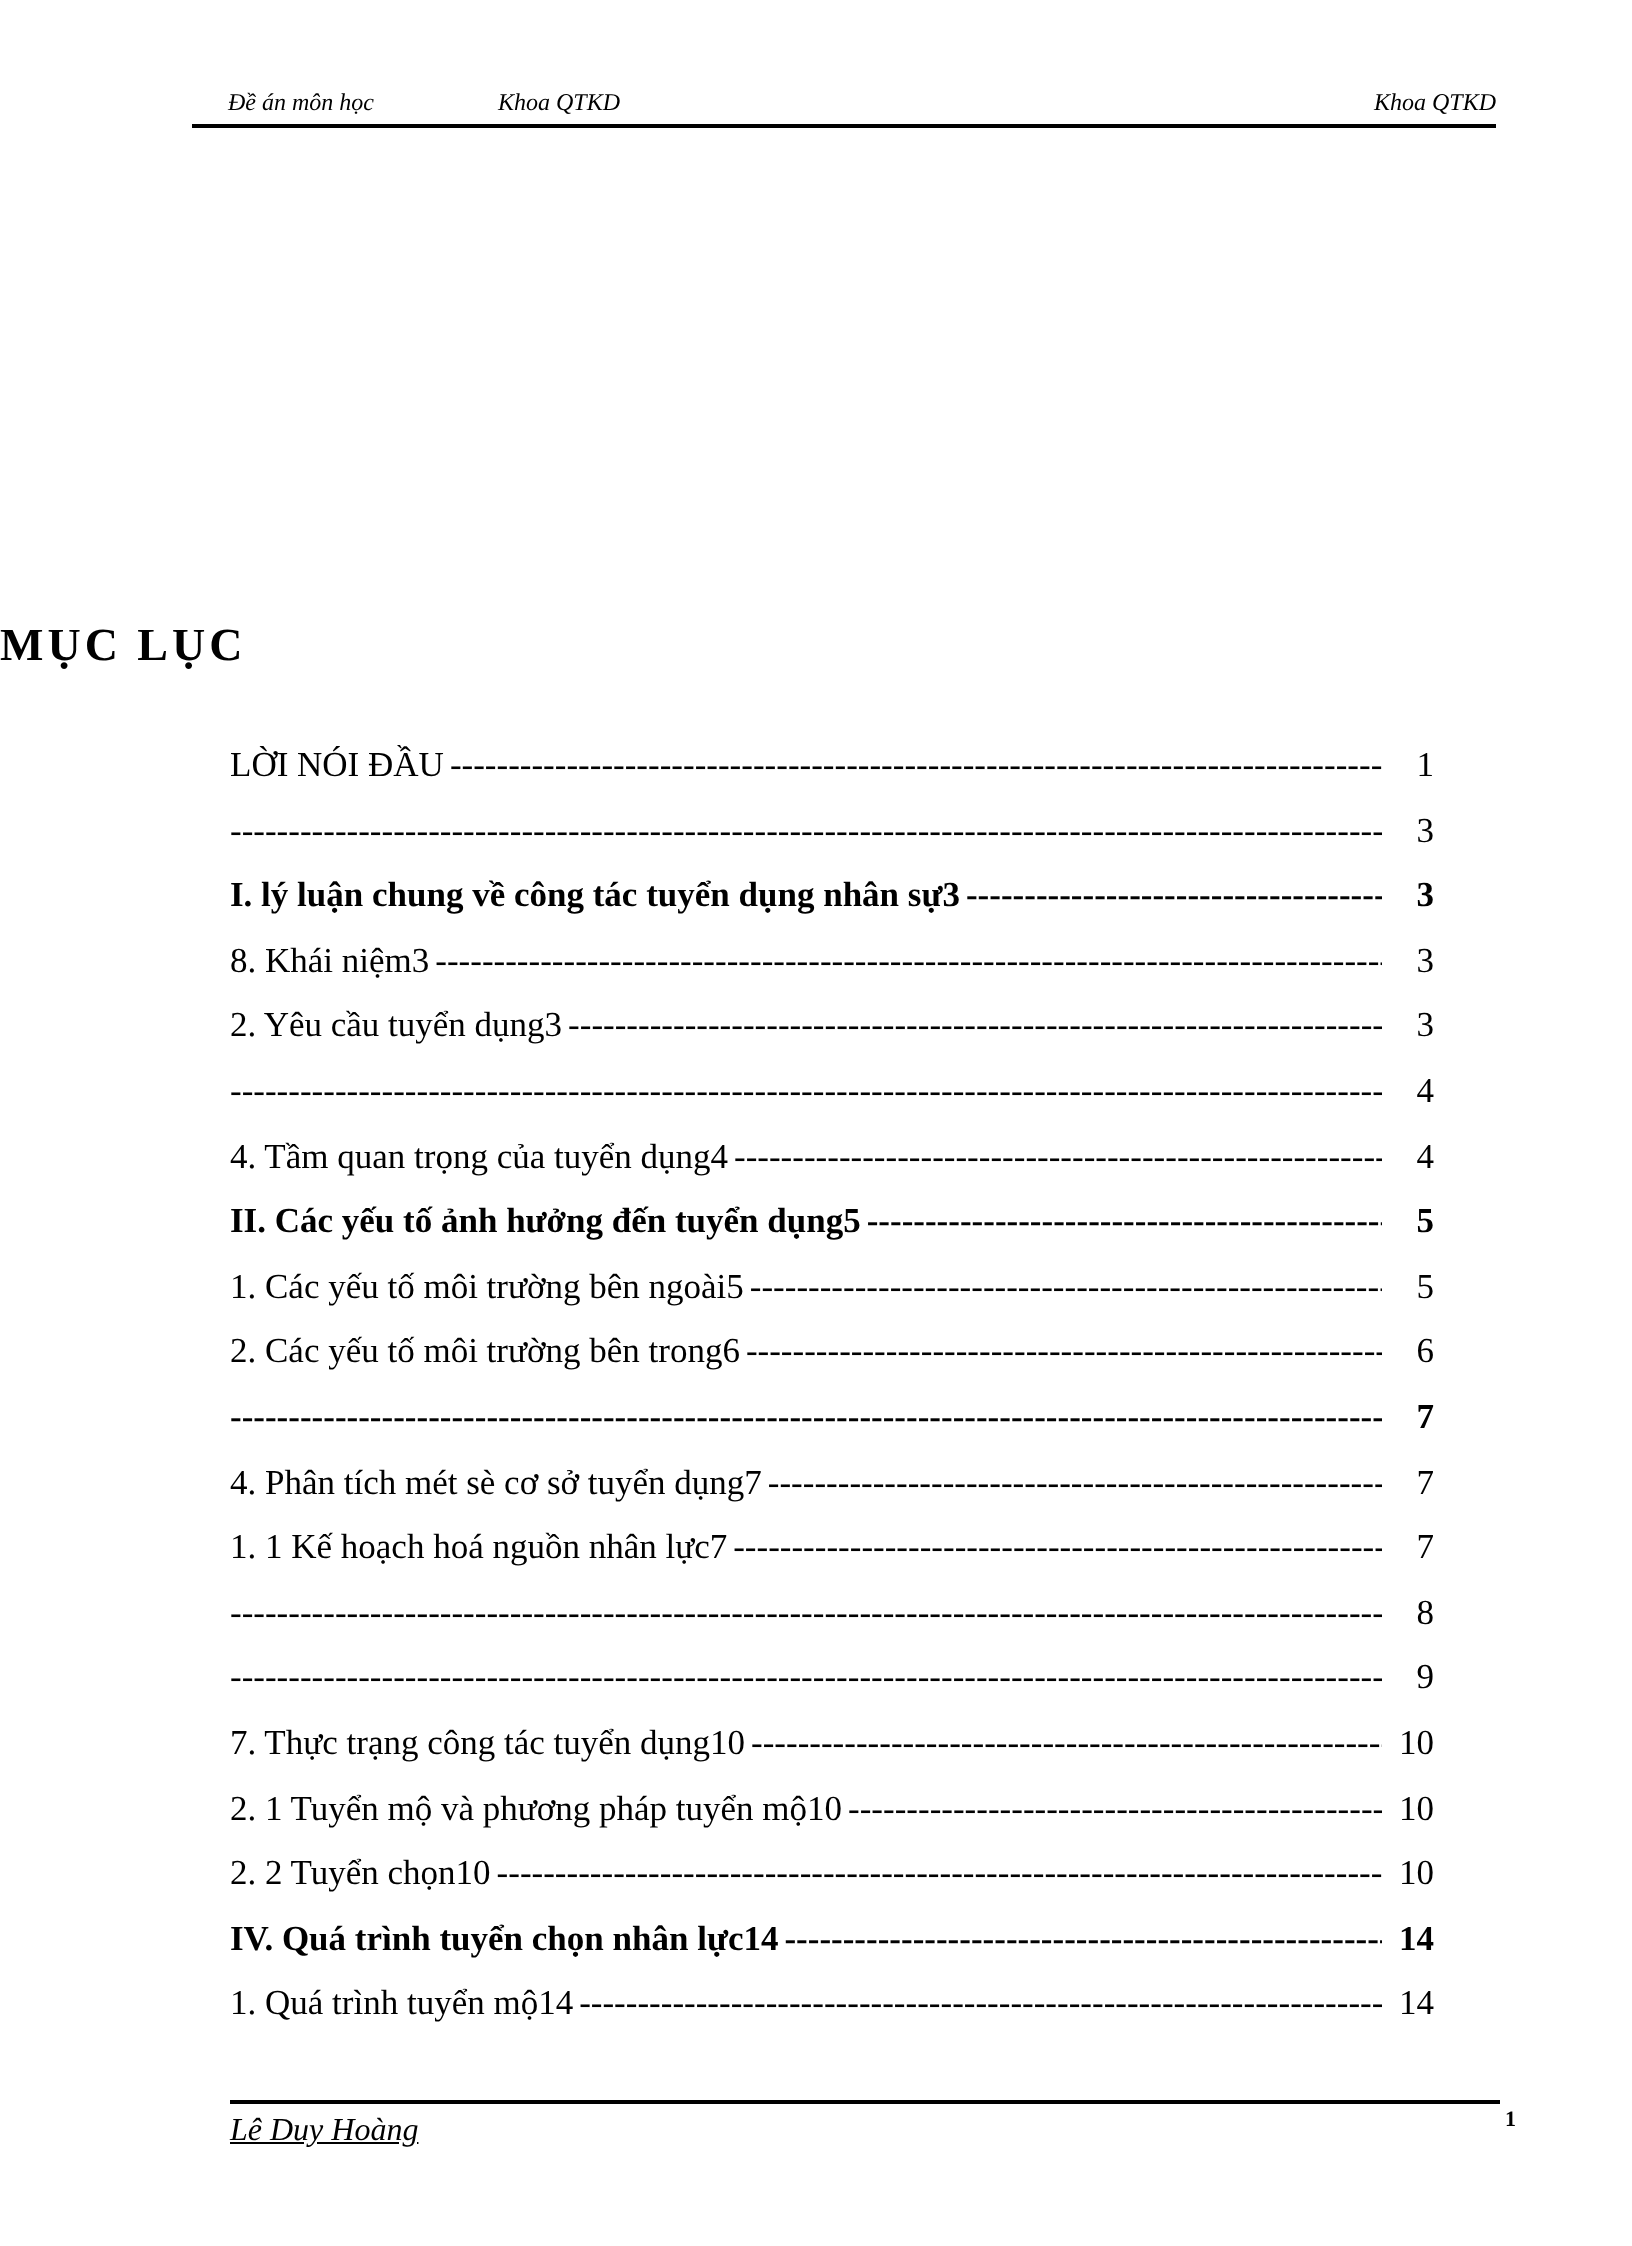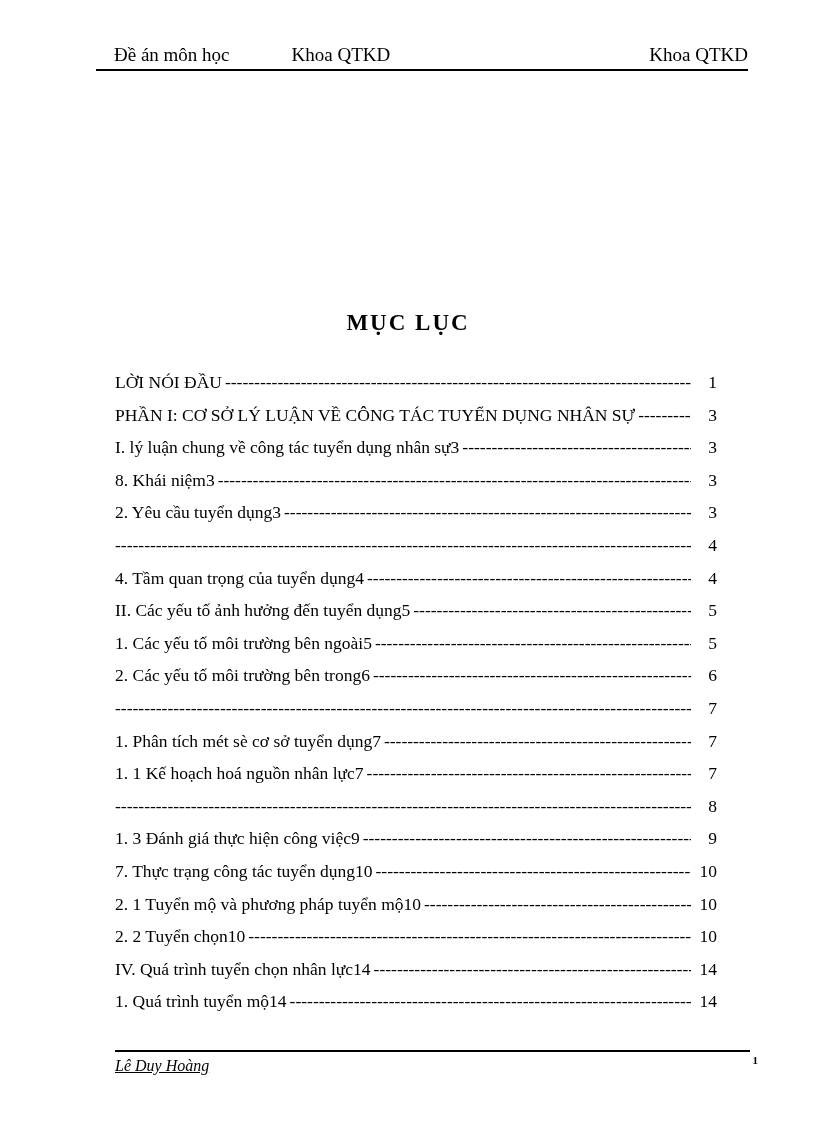--- a/index.html
+++ b/index.html
@@ -19,52 +19,52 @@
   
   .header {
     position: absolute;
     top: 44px;
     left: 96px;
     right: 68px;
     display: flex;
     align-items: center;
     border-bottom: 2px solid #000;
     padding-bottom: 3px;
-    font-size: 19px;
+    font-style: italic;
+    font-size: 12px;
   }
   .header .hdr-left { padding-left: 18px; }
   .header .hdr-mid { margin-left: 62px; }
   .header .hdr-right { margin-left: auto; }
   
   .doc-title {
     position: absolute;
     top: 310px;
     left: 0;
     right: 0;
-    text-align: center;
     font-weight: bold;
     font-size: 23px;
     letter-spacing: 2px;
   }
   
   .toc {
     position: absolute;
     top: 372px;
     left: 115px;
     width: 602px;
     font-size: 17.5px;
   }
   .toc-row {
     display: flex;
     align-items: baseline;
     height: 32.6px;
     white-space: nowrap;
     justify-content: center;
   }
-  .toc-row.bold { font-weight: normal; }
+  .toc-row.bold { font-weight: bold; }
   .toc-label { flex: 0 0 auto; padding-right: 3px; }
   .toc-leader {
     flex: 1 1 auto;
     overflow: hidden;
     min-width: 0;
   }
   .toc-page {
     flex: 0 0 auto;
     padding-left: 7px;
     min-width: 26px;
@@ -107,21 +107,20 @@
 
   <div class="doc-title">MỤC LỤC</div>
 
   <div class="toc">
       <div class="toc-row">
         <span class="toc-label">LỜI NÓI ĐẦU</span>
         <span class="toc-leader">----------------------------------------------------------------------------------------------------------------------------------------------------------------</span>
         <span class="toc-page">1</span>
       </div>
       <div class="toc-row">
-        <span class="toc-label">PHẦN I: CƠ SỞ LÝ LUẬN VỀ CÔNG TÁC TUYỂN DỤNG NHÂN SỰ</span>
         <span class="toc-leader">----------------------------------------------------------------------------------------------------------------------------------------------------------------</span>
         <span class="toc-page">3</span>
       </div>
       <div class="toc-row bold">
         <span class="toc-label">I. lý luận chung về công tác tuyển dụng nhân sự3</span>
         <span class="toc-leader">----------------------------------------------------------------------------------------------------------------------------------------------------------------</span>
         <span class="toc-page">3</span>
       </div>
       <div class="toc-row">
         <span class="toc-label">8. Khái niệm3</span>
@@ -155,35 +154,34 @@
       <div class="toc-row">
         <span class="toc-label">2. Các yếu tố môi trường bên trong6</span>
         <span class="toc-leader">----------------------------------------------------------------------------------------------------------------------------------------------------------------</span>
         <span class="toc-page">6</span>
       </div>
       <div class="toc-row bold">
         <span class="toc-leader">----------------------------------------------------------------------------------------------------------------------------------------------------------------</span>
         <span class="toc-page">7</span>
       </div>
       <div class="toc-row">
-        <span class="toc-label">1. Phân tích mét sè cơ sở tuyển dụng7</span>
+        <span class="toc-label">4. Phân tích mét sè cơ sở tuyển dụng7</span>
         <span class="toc-leader">----------------------------------------------------------------------------------------------------------------------------------------------------------------</span>
         <span class="toc-page">7</span>
       </div>
       <div class="toc-row">
         <span class="toc-label">1. 1 Kế hoạch hoá nguồn nhân lực7</span>
         <span class="toc-leader">----------------------------------------------------------------------------------------------------------------------------------------------------------------</span>
         <span class="toc-page">7</span>
       </div>
       <div class="toc-row">
         <span class="toc-leader">----------------------------------------------------------------------------------------------------------------------------------------------------------------</span>
         <span class="toc-page">8</span>
       </div>
       <div class="toc-row">
-        <span class="toc-label">1. 3 Đánh giá thực hiện  công việc9</span>
         <span class="toc-leader">----------------------------------------------------------------------------------------------------------------------------------------------------------------</span>
         <span class="toc-page">9</span>
       </div>
       <div class="toc-row">
         <span class="toc-label">7. Thực trạng công tác tuyển dụng10</span>
         <span class="toc-leader">----------------------------------------------------------------------------------------------------------------------------------------------------------------</span>
         <span class="toc-page">10</span>
       </div>
       <div class="toc-row">
         <span class="toc-label">2. 1 Tuyển mộ và phương pháp tuyển mộ10</span>

